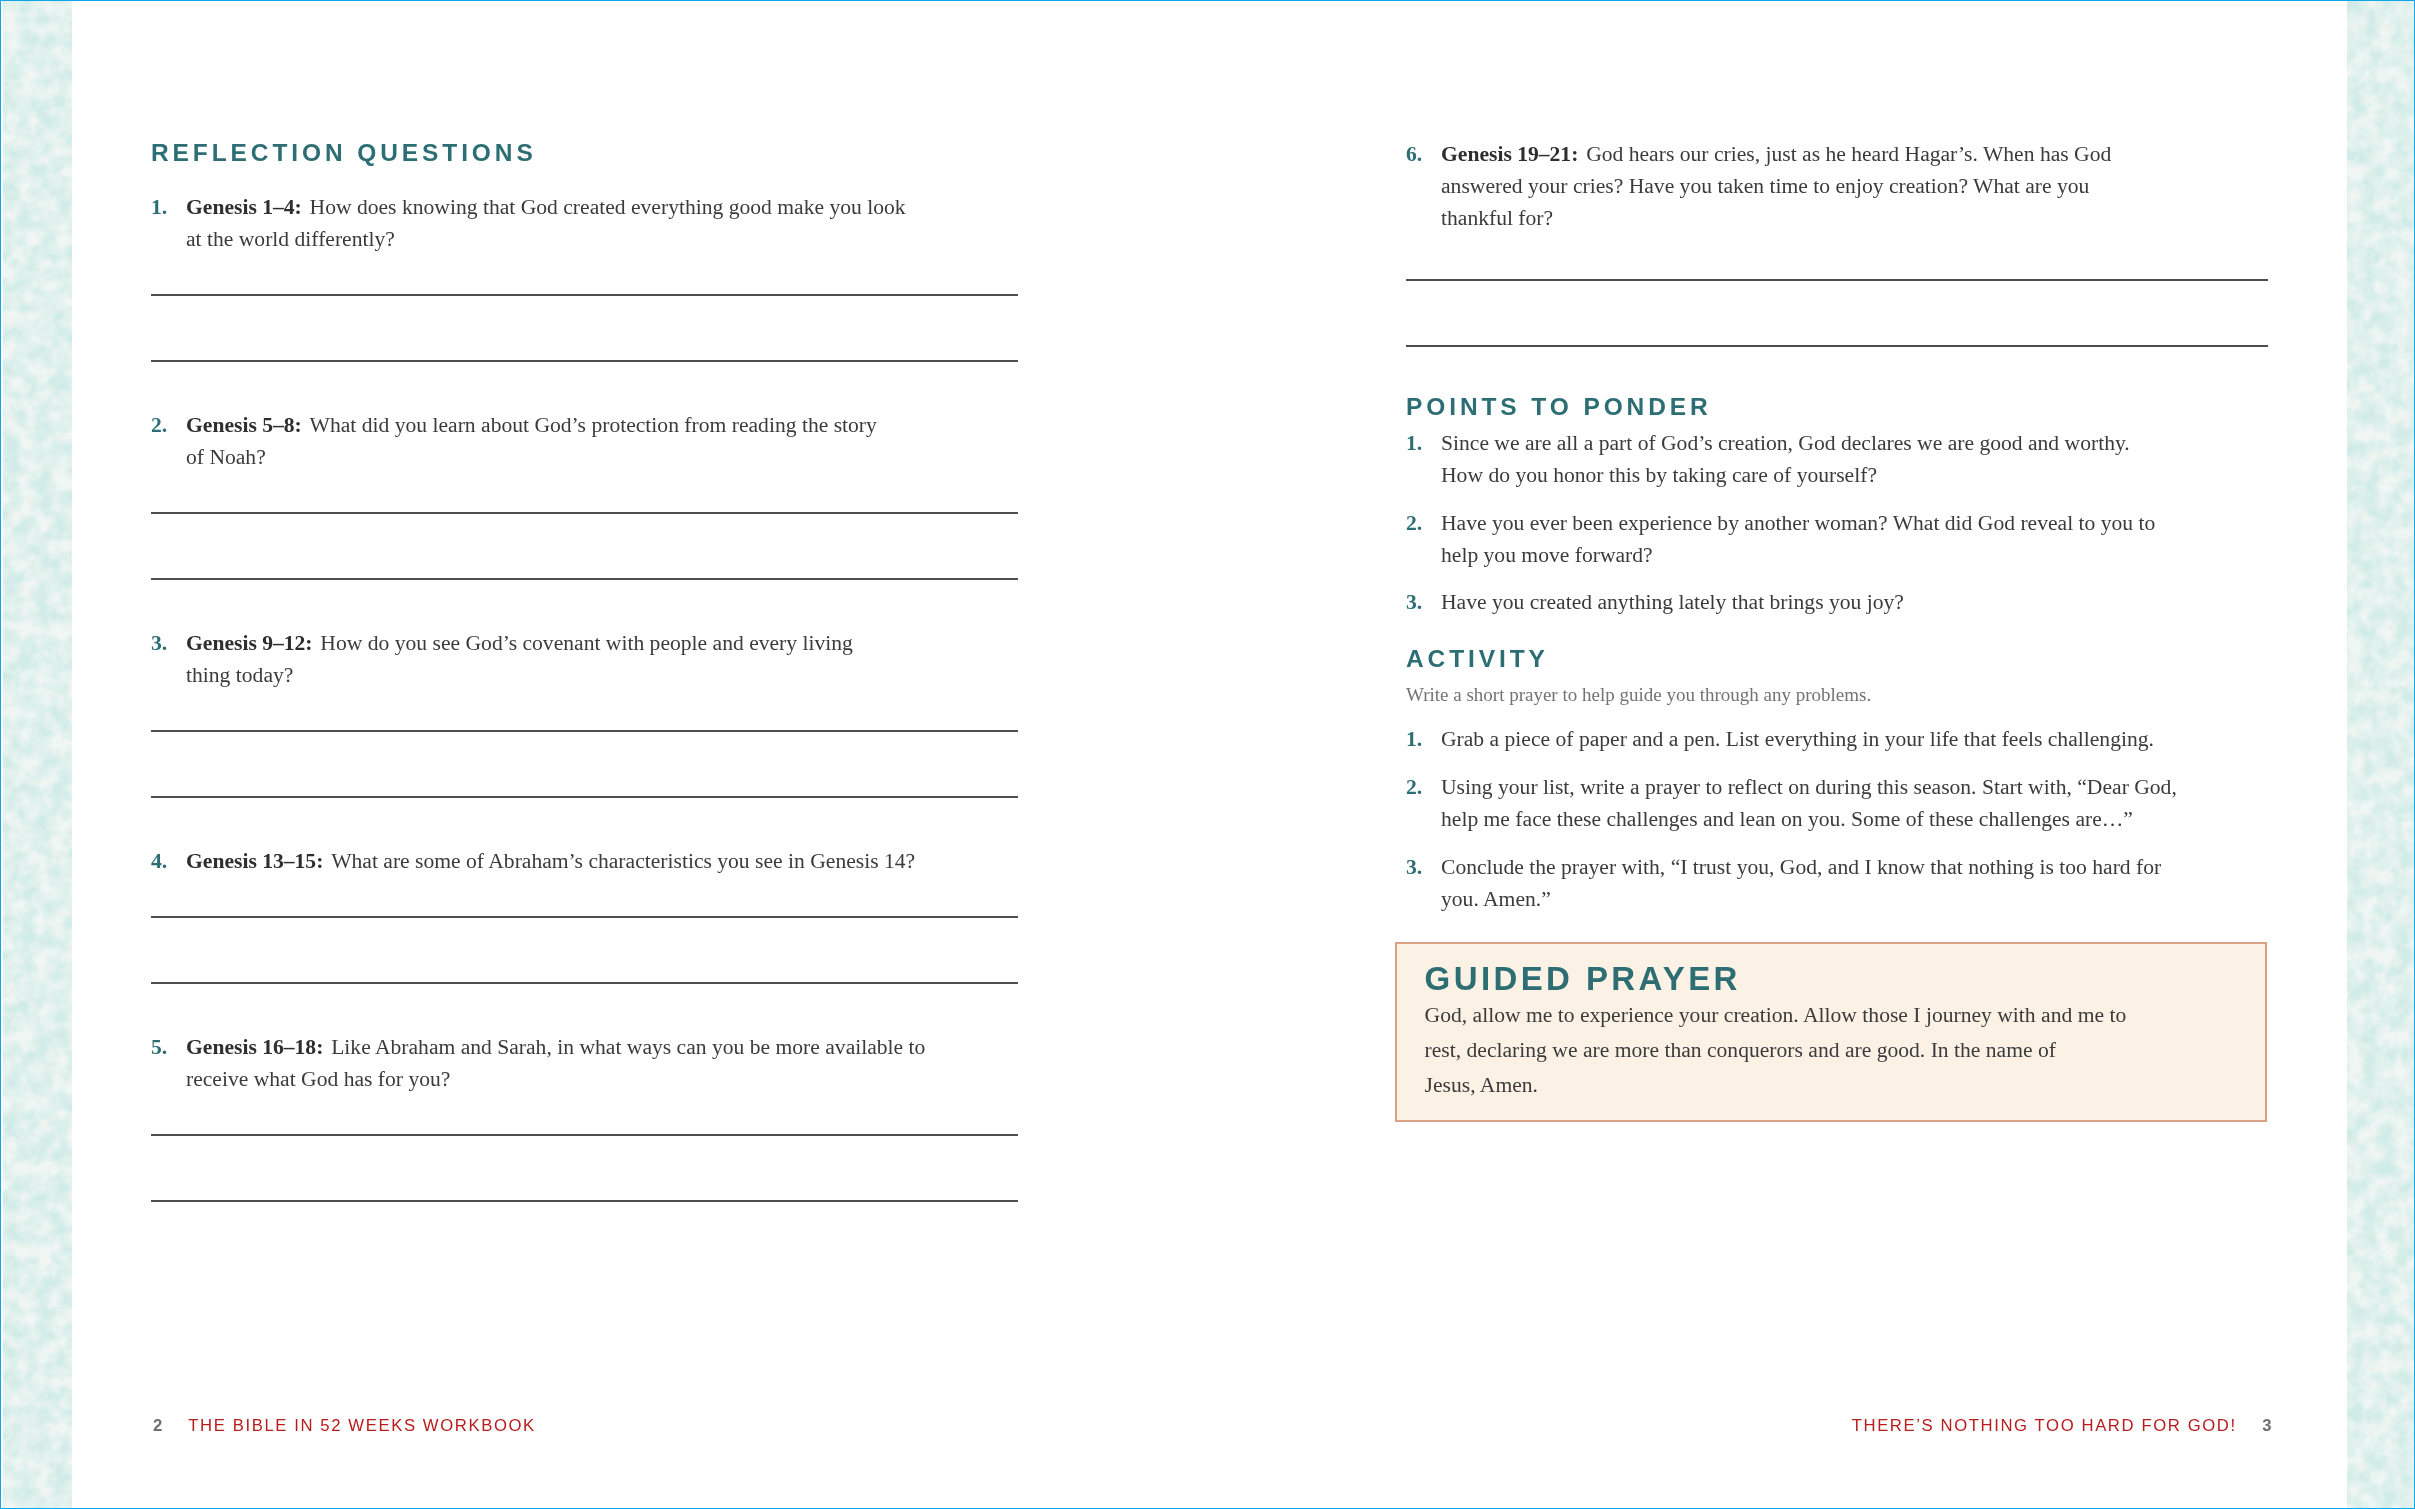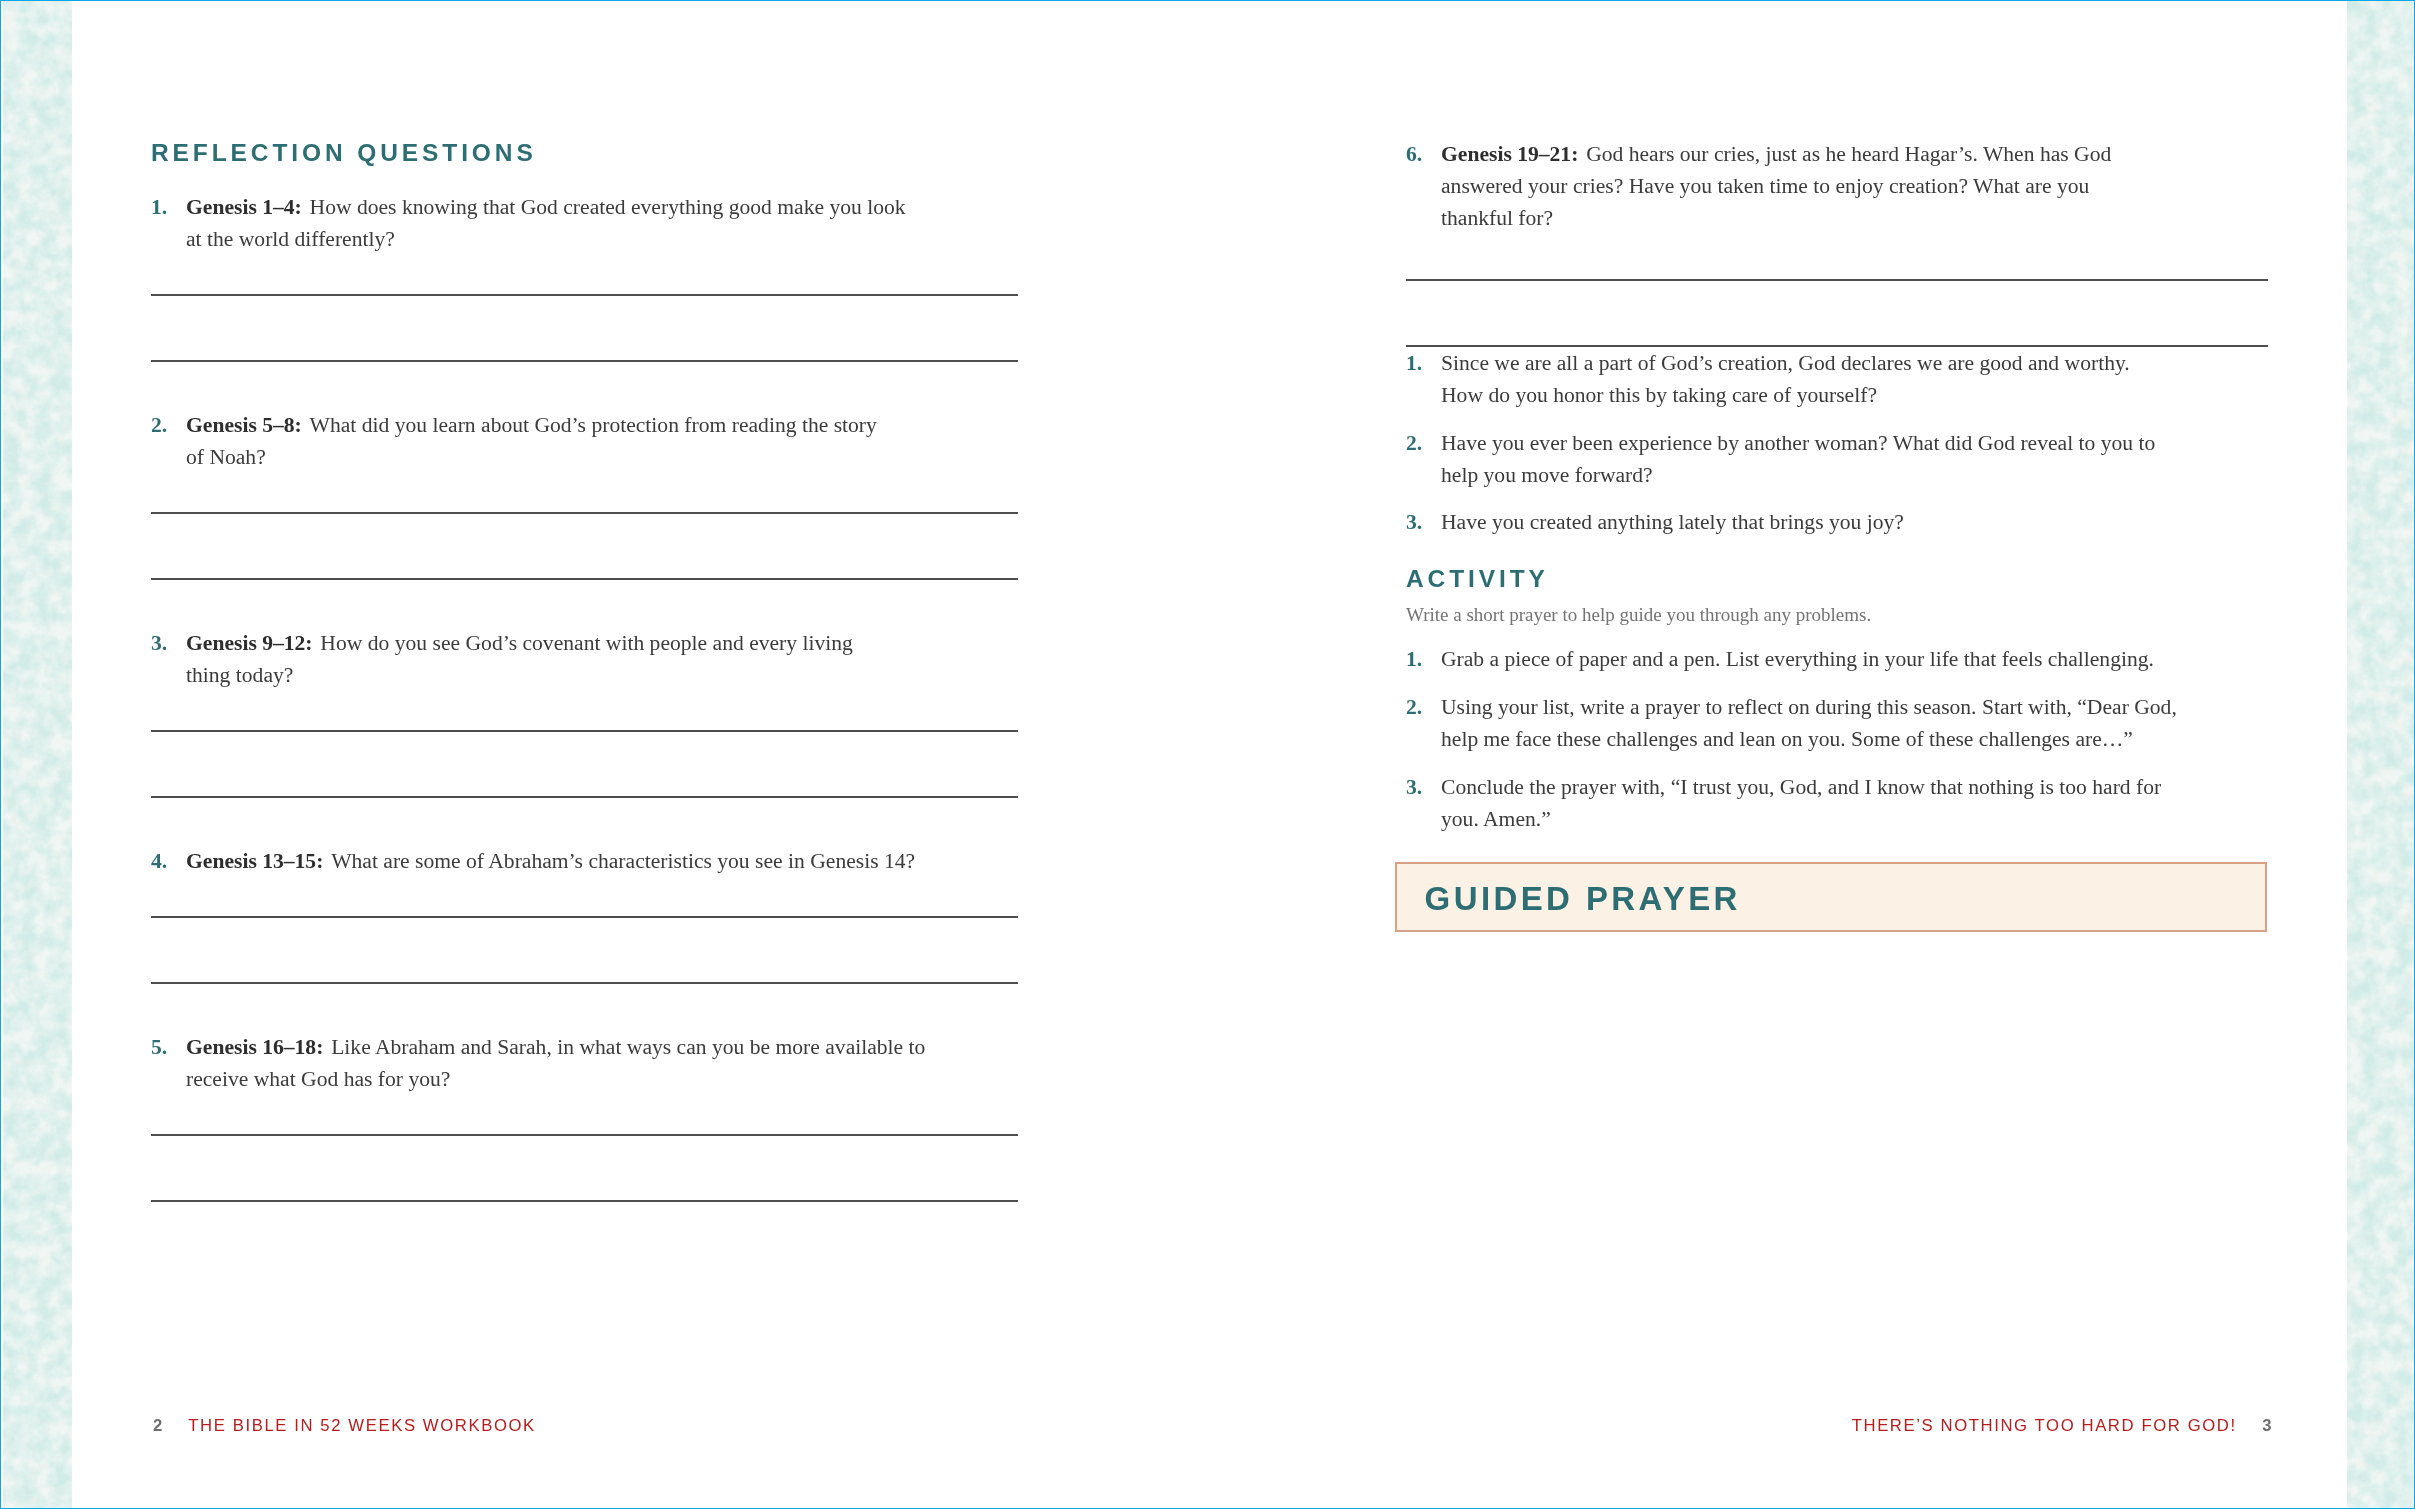--- a/index.html
+++ b/index.html
@@ -188,20 +188,21 @@
   <section class="page page-right">
     <div class="q-row q6">
       <span class="q-num">6.</span>
       <div class="q-body"><strong class="q-ref">Genesis 19–21:</strong><span class="q-text">God hears our cries, just as he heard Hagar’s. When has God
 answered your cries? Have you taken time to enjoy creation? What are you
 thankful for?</span></div>
     </div>
     <div class="answer-line l1"></div>
     <div class="answer-line l2"></div>
 
+    <h2 class="section-title points-title">POINTS TO PONDER</h2>
 
     <div class="q-row">
       <span class="q-num">1.</span>
       <div class="q-body"><span class="q-text">Since we are all a part of God’s creation, God declares we are good and worthy.
 How do you honor this by taking care of yourself?</span></div>
     </div>
     <div class="q-row">
       <span class="q-num">2.</span>
       <div class="q-body"><span class="q-text">Have you ever been experience by another woman? What did God reveal to you to
 help you move forward?</span></div>
@@ -224,20 +225,23 @@
 help me face these challenges and lean on you. Some of these challenges are…”</span></div>
     </div>
     <div class="q-row">
       <span class="q-num">3.</span>
       <div class="q-body"><span class="q-text">Conclude the prayer with, “I trust you, God, and I know that nothing is too hard for
 you. Amen.”</span></div>
     </div>
 
     <div class="prayer-box">
       <h3 class="prayer-title">GUIDED PRAYER</h3>
+      <div class="prayer-text">God, allow me to experience your creation. Allow those I journey with and me to
+rest, declaring we are more than conquerors and are good. In the name of
+Jesus, Amen.</div>
     </div>
   </section>
 
   <footer class="footer footer-left">
     <span class="pg-num">2</span>
     <span class="pg-label">THE BIBLE IN 52 WEEKS WORKBOOK</span>
   </footer>
   <footer class="footer footer-right">
     <span class="pg-label">THERE’S NOTHING TOO HARD FOR GOD!</span>
     <span class="pg-num">3</span>

